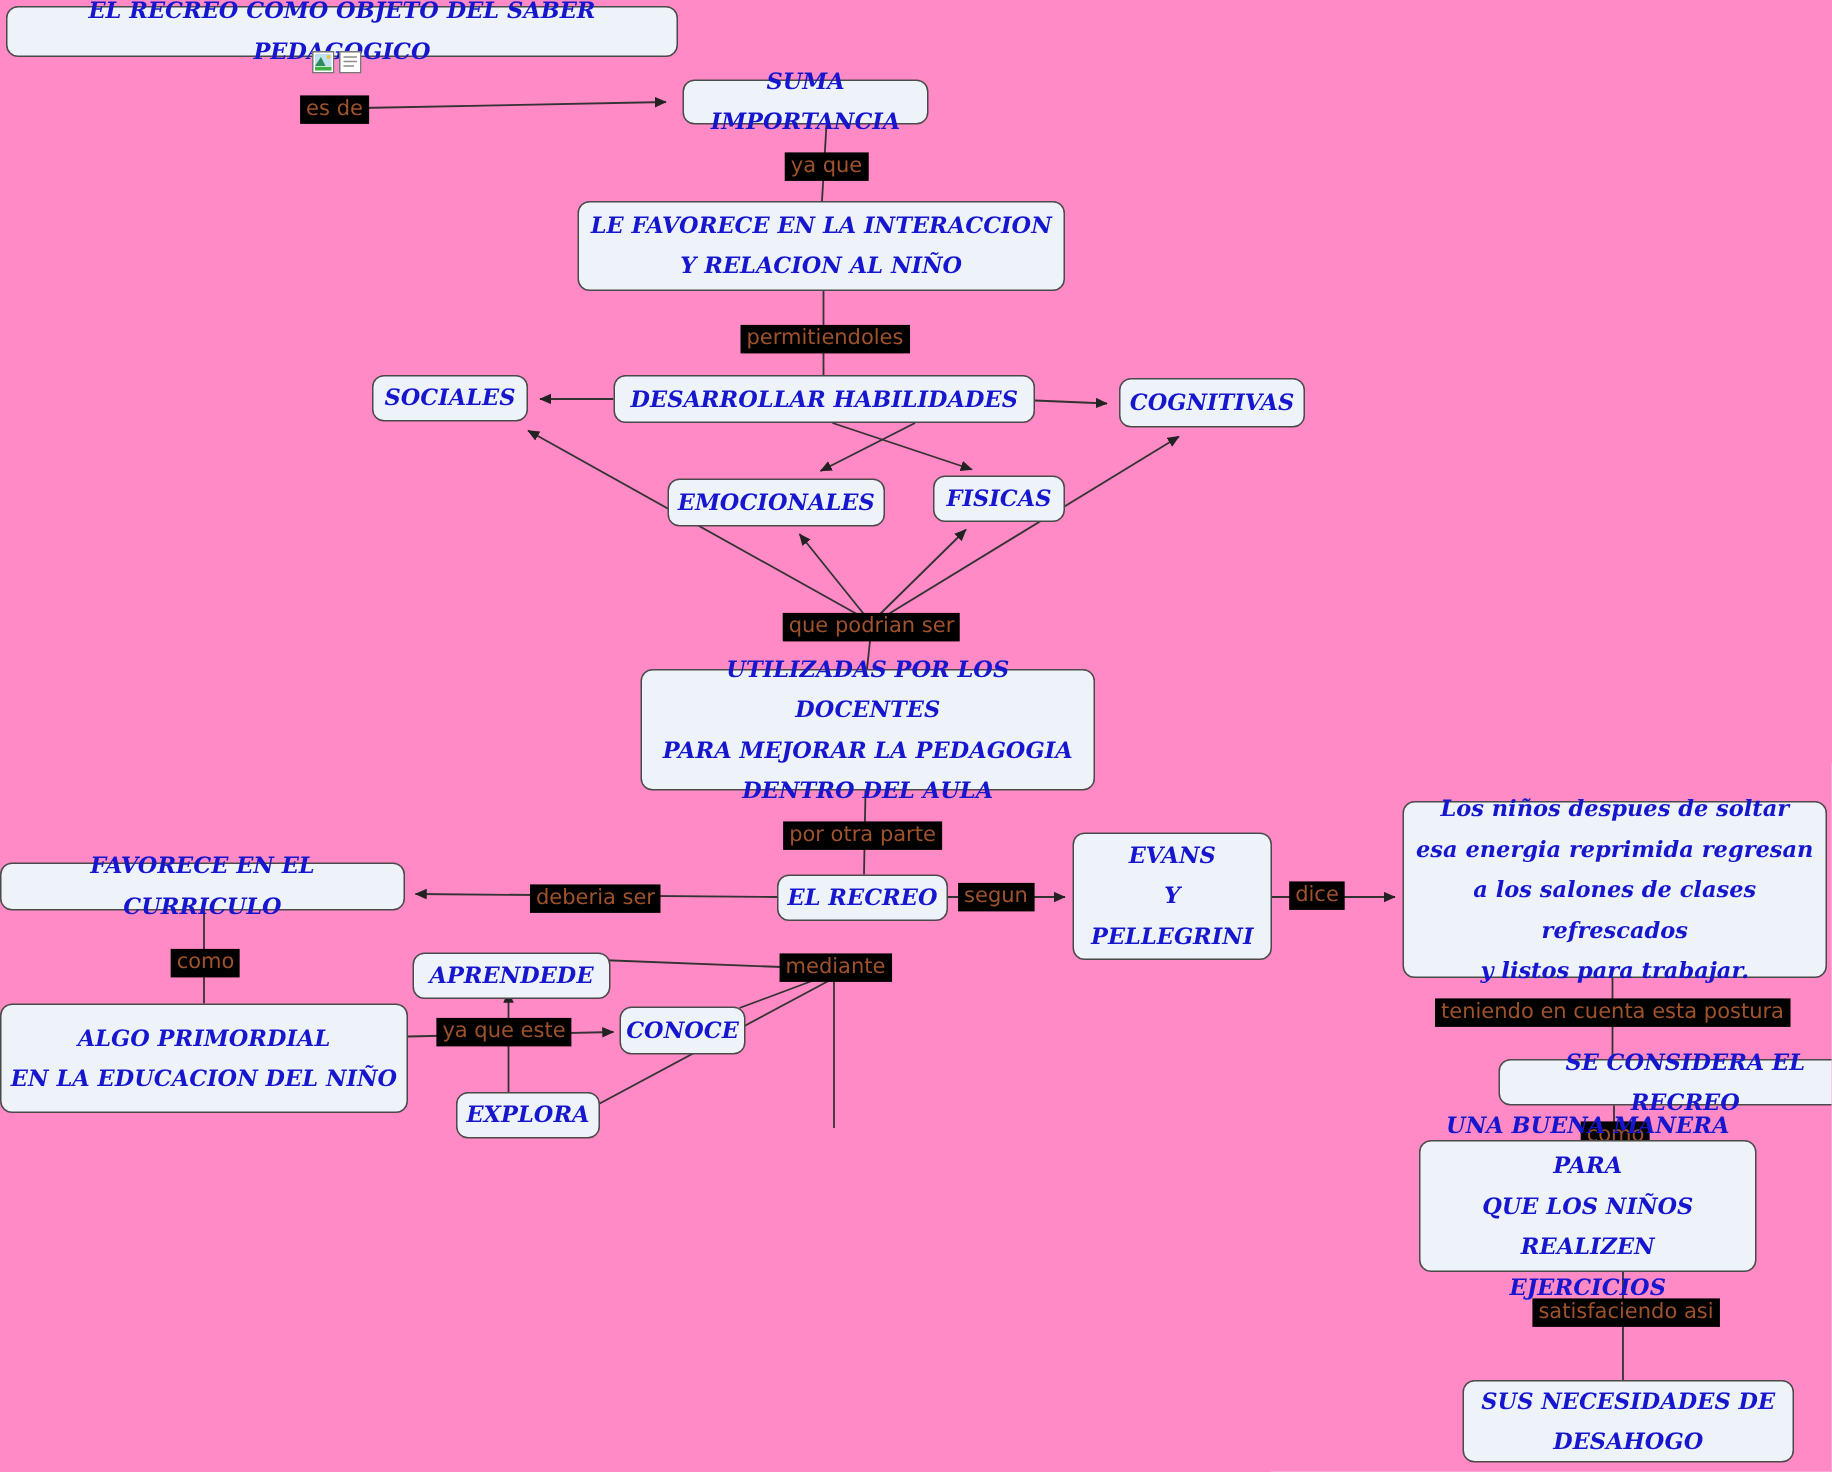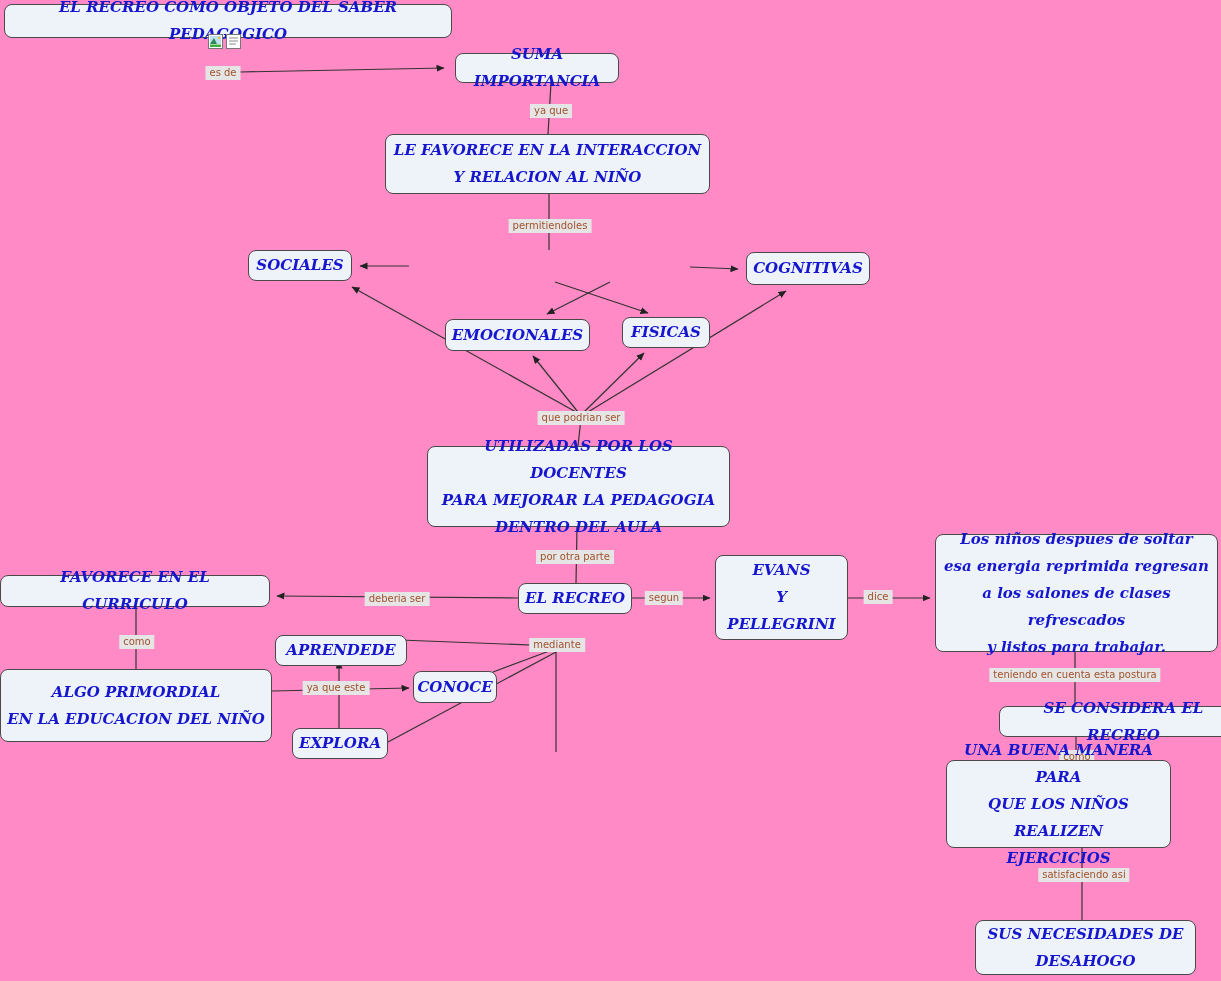--- a/index.html
+++ b/index.html
@@ -29,24 +29,24 @@
     white-space:pre-line;
     display:flex;
     align-items:center;
     justify-content:center;
     padding:1px 6px;
   }
   .link-label{
     position:absolute;
     z-index:2;
     transform:translate(-50%,-50%);
-    background:#e5e5e5;
+    background:#000000;
     color:#a0522d;
     font-family:"DejaVu Sans",sans-serif;
-    font-size:10px;
+    font-size:14px;
     line-height:1.2;
     padding:1px 4px;
     white-space:nowrap;
   }
   .resources{
     position:absolute;
     z-index:4;
     display:flex;
     gap:3px;
   }
@@ -107,41 +107,42 @@
   <div class="link-label" style="left:557px;top:645px">mediante</div>
   <div class="link-label" style="left:336px;top:688px">ya que este</div>
   <div class="link-label" style="left:1075px;top:675px">teniendo en cuenta esta postura</div>
   <div class="link-label" style="left:1077px;top:757px">como</div>
   <div class="link-label" style="left:1084px;top:875px">satisfaciendo asi</div>
 
   <div class="node" style="left:4px;top:4px;width:448px;height:34px">EL RECREO COMO OBJETO DEL SABER PEDAGOGICO</div>
   <div class="node" style="left:455px;top:53px;width:164px;height:30px">SUMA IMPORTANCIA</div>
   <div class="node" style="left:385px;top:134px;width:325px;height:60px">LE FAVORECE EN LA INTERACCION
 Y RELACION AL NIÑO</div>
+  <div class="node" style="left:409px;top:250px;width:281px;height:32px">DESARROLLAR HABILIDADES</div>
   <div class="node" style="left:248px;top:250px;width:104px;height:31px">SOCIALES</div>
   <div class="node" style="left:746px;top:252px;width:124px;height:33px">COGNITIVAS</div>
   <div class="node" style="left:445px;top:319px;width:145px;height:32px">EMOCIONALES</div>
   <div class="node" style="left:622px;top:317px;width:88px;height:31px">FISICAS</div>
   <div class="node" style="left:427px;top:446px;width:303px;height:81px">UTILIZADAS POR LOS DOCENTES
 PARA MEJORAR LA PEDAGOGIA
 DENTRO DEL AULA</div>
   <div class="node" style="left:518px;top:583px;width:114px;height:31px">EL RECREO</div>
   <div class="node" style="left:0px;top:575px;width:270px;height:32px">FAVORECE EN EL CURRICULO</div>
   <div class="node" style="left:715px;top:555px;width:133px;height:85px">EVANS
 Y
 PELLEGRINI</div>
   <div class="node" style="left:935px;top:534px;width:283px;height:118px">Los niños despues de soltar
 esa energia reprimida regresan
 a los salones de clases refrescados
 y listos para trabajar.</div>
   <div class="node" style="left:275px;top:635px;width:132px;height:31px">APRENDEDE</div>
   <div class="node" style="left:413px;top:671px;width:84px;height:32px">CONOCE</div>
   <div class="node" style="left:0px;top:669px;width:272px;height:73px">ALGO PRIMORDIAL
 EN LA EDUCACION DEL NIÑO</div>
-  <div class="node" style="left:292px;top:728px;width:96px;height:31px">EXPLORA</div>
+  <div class="node" style="left:304px;top:728px;width:96px;height:31px">EXPLORA</div>
   <div class="node" style="left:999px;top:706px;width:249px;height:31px">SE CONSIDERA EL RECREO</div>
   <div class="node" style="left:946px;top:760px;width:225px;height:88px">UNA BUENA MANERA PARA
 QUE LOS NIÑOS REALIZEN
 EJERCICIOS</div>
   <div class="node" style="left:975px;top:920px;width:221px;height:55px">SUS NECESIDADES DE
 DESAHOGO</div>
 
   <div class="resources" style="left:208px;top:34px">
     <span class="res-icon">
       <svg width="15" height="15" viewBox="0 0 15 15">

